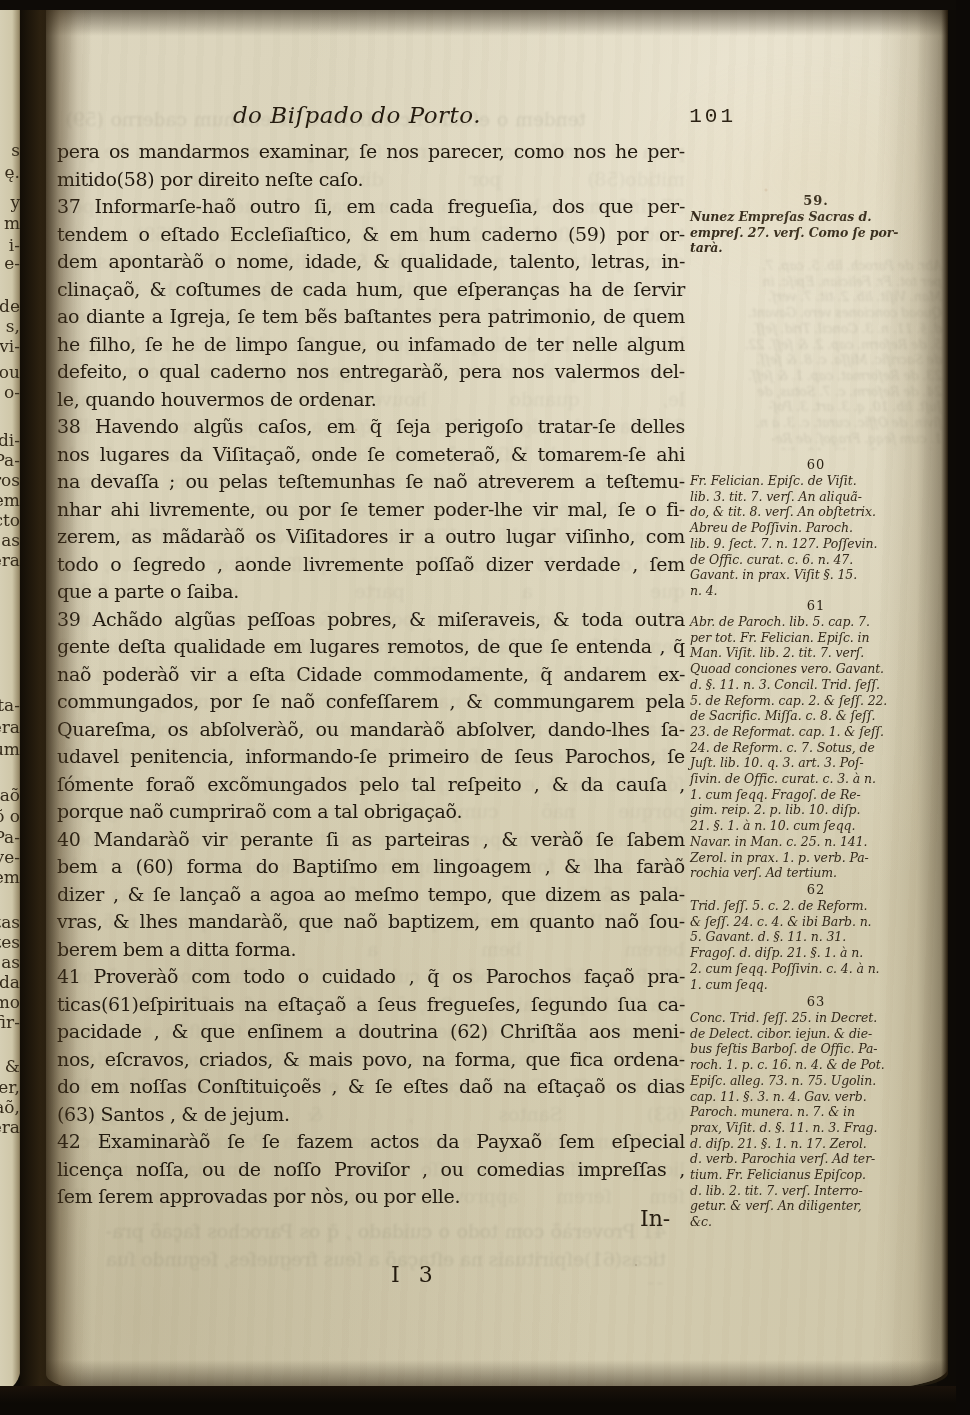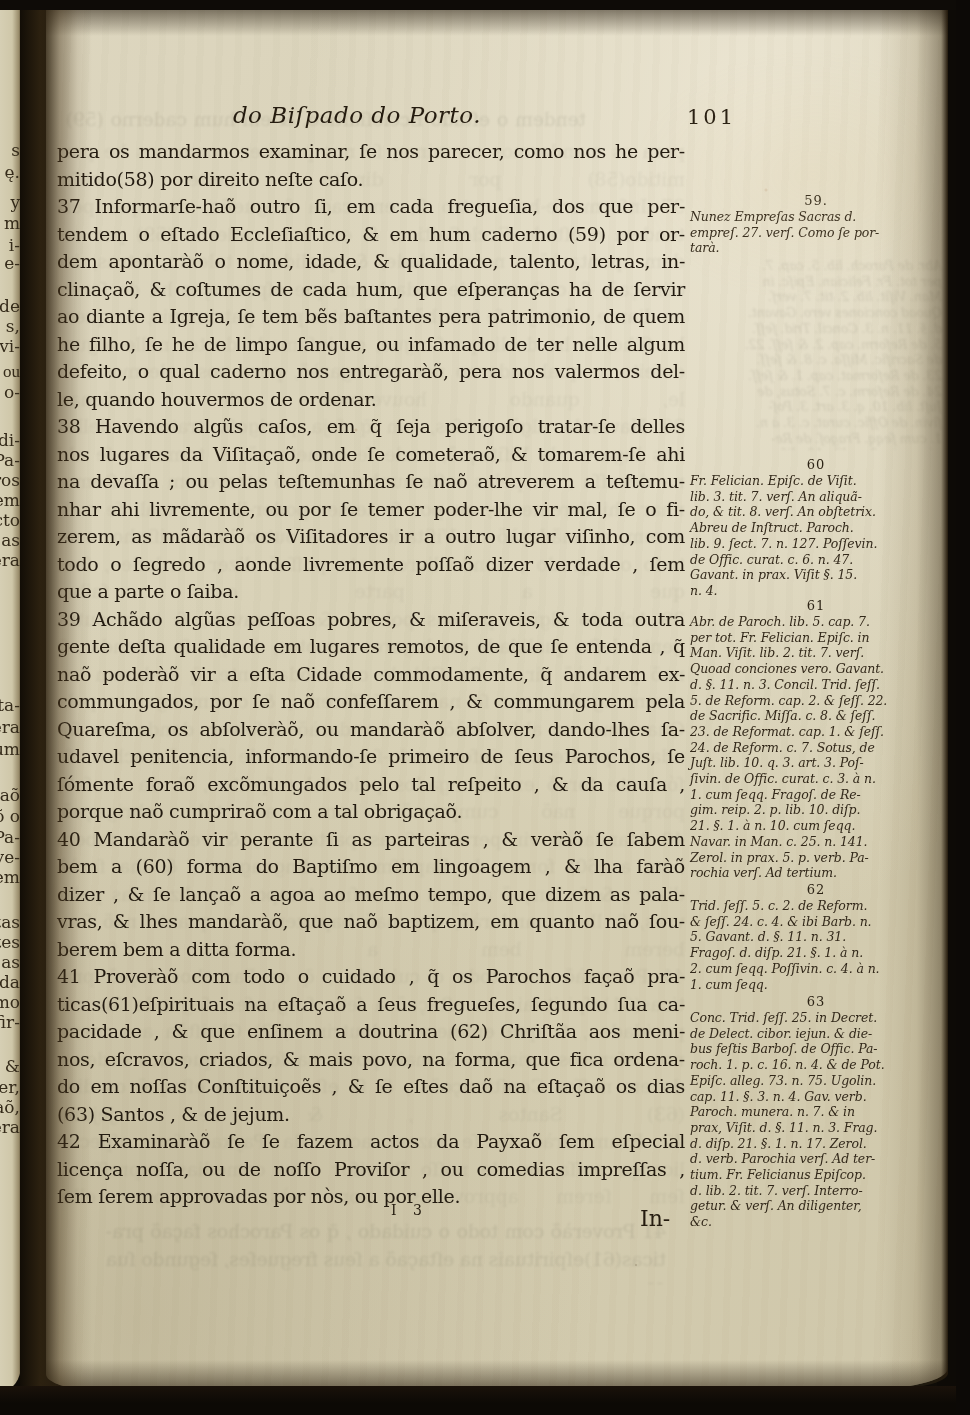--- a/index.html
+++ b/index.html
@@ -39,36 +39,36 @@
   .top-shade{position:absolute;left:0;top:0;width:100%;height:26px;pointer-events:none;
     background:linear-gradient(to bottom,rgba(30,20,8,.5),rgba(0,0,0,0));}
   .bottom-shade{position:absolute;left:0;bottom:0;width:100%;height:30px;pointer-events:none;
     background:linear-gradient(to top,rgba(35,24,10,.55),rgba(0,0,0,0));
     border-bottom-left-radius:50px 16px;border-bottom-right-radius:90px 22px;}
 
   
   .running-title{position:absolute;left:11px;top:92px;width:600px;text-align:center;
     font-style:italic;font-size:23px;color:#241b0f;letter-spacing:.5px;}
   .page-number{position:absolute;left:590px;top:95px;width:100px;text-align:right;
-    font-size:21px;color:#241b0f;letter-spacing:3px;}
+    font-size:21px;color:#241b0f;letter-spacing:3px;font-family:Liberation Mono, monospace;}
 
   
   .main-text{position:absolute;left:11px;top:128px;width:628px;color:#221a10;}
   .tl{font-size:19px;line-height:27.5px;letter-spacing:-.3px;
       text-align:justify;text-align-last:justify;}
   .tl.end{text-align-last:left;}
 
   
   .margin-notes{position:absolute;left:644px;top:0;width:252px;color:#32281a;}
   .note{position:absolute;left:0;width:252px;}
   .nlabel{text-align:center;font-size:13px;line-height:16px;letter-spacing:1px;color:#2c2315;}
   .nline{font-style:italic;font-size:12.5px;line-height:15.7px;white-space:nowrap;letter-spacing:-.1px;}
 
   
-  .signature{position:absolute;left:345px;top:1192px;font-size:14px;letter-spacing:6px;color:#241b0f;}
+  .signature{position:absolute;left:345px;top:1252px;font-size:22px;letter-spacing:6px;color:#241b0f;}
   .catchword{position:absolute;left:594px;top:1196px;font-size:22px;color:#241b0f;}
 
   
   .ghost{position:absolute;pointer-events:none;transform:scaleX(-1);filter:blur(1.1px);
          opacity:.07;color:#4a4a38;}
   .ghost .tl{text-align-last:justify;}
   .ghost-notes{position:absolute;left:644px;top:248px;width:252px;height:192px;overflow:hidden;
     transform:scaleX(-1);filter:blur(.8px);opacity:.14;color:#555040;pointer-events:none;}
   .ghost-bottom{position:absolute;left:60px;top:1208px;width:560px;overflow:hidden;height:66px;
     transform:scaleX(-1);filter:blur(1.2px);opacity:.13;color:#50503c;pointer-events:none;}
@@ -89,21 +89,21 @@
   <div class="facing-strip">
       <div class="frag" style="top: 130px;">s</div>
       <div class="frag" style="top: 152px;">ę.</div>
       <div class="frag" style="top: 182px;">y</div>
       <div class="frag" style="top: 203px;">m</div>
       <div class="frag" style="top: 225px;">i-</div>
       <div class="frag" style="top: 243px;">e-</div>
       <div class="frag" style="top: 286px;">de</div>
       <div class="frag" style="top: 306px;">s,</div>
       <div class="frag" style="top: 326px;">vi-</div>
-      <div class="frag" style="top: 352px; font-family: Liberation Serif, serif;">ou</div>
+      <div class="frag" style="top: 352px;">ou</div>
       <div class="frag" style="top: 372px;">o-</div>
       <div class="frag" style="top: 420px;">di-</div>
       <div class="frag" style="top: 440px;">Pa-</div>
       <div class="frag" style="top: 460px;">ros</div>
       <div class="frag" style="top: 480px;">em</div>
       <div class="frag" style="top: 500px;">cto</div>
       <div class="frag" style="top: 520px;">õ as</div>
       <div class="frag" style="top: 540px;">era</div>
       <div class="frag" style="top: 685px;">ita-</div>
       <div class="frag" style="top: 707px;">era</div>
@@ -232,32 +232,32 @@
         <div class="tl">pacidade , &amp; que enſinem a doutrina (62) Chriſtãa aos meni-</div>
         <div class="tl">nos, eſcravos, criados, &amp; mais povo, na forma, que fica ordena-</div>
         <div class="tl">do em noſſas Conſtituiçoẽs , &amp; ſe eſtes daõ na eſtaçaõ os dias</div>
         <div class="tl end">(63) Santos , &amp; de jejum.</div>
         <div class="tl">42   Examinaràõ ſe ſe fazem actos da Payxaõ ſem eſpecial</div>
         <div class="tl">licença noſſa, ou de noſſo Proviſor , ou comedias impreſſas ,</div>
         <div class="tl end">ſem ſerem approvadas por nòs, ou por elle.</div>
       </div>
 
     <div class="margin-notes">
-        <div class="note" style="top: 183px;">
+        <div class="note" style="top: 183px; font-weight: bold;">
           <div class="nlabel">59.</div>
           <div class="nline">Nunez Empreſas Sacras d.</div>
           <div class="nline">empreſ. 27. verſ. Como ſe por-</div>
           <div class="nline">tarà.</div>
         </div>
         <div class="note" style="top: 447px;">
           <div class="nlabel">60</div>
           <div class="nline">Fr. Felician. Epiſc. de Viſit.</div>
           <div class="nline">lib. 3. tit. 7. verſ. An aliquã-</div>
           <div class="nline">do, &amp; tit. 8. verſ. An obſtetrix.</div>
-          <div class="nline">Abreu de Inſtruct. Paroch.</div>
+          <div class="nline">Abreu de Poſſivin. Paroch.</div>
           <div class="nline">lib. 9. ſect. 7. n. 127. Poſſevin.</div>
           <div class="nline">de Offic. curat. c. 6. n. 47.</div>
           <div class="nline">Gavant. in prax. Viſit §. 15.</div>
           <div class="nline">n. 4.</div>
         </div>
         <div class="note" style="top: 588px;">
           <div class="nlabel">61</div>
           <div class="nline">Abr. de Paroch. lib. 5. cap. 7.</div>
           <div class="nline">per tot. Fr. Felician. Epiſc. in</div>
           <div class="nline">Man. Viſit. lib. 2. tit. 7. verſ.</div>
@@ -266,21 +266,21 @@
           <div class="nline">5. de Reform. cap. 2. &amp; ſeſſ. 22.</div>
           <div class="nline">de Sacrific. Miſſa. c. 8. &amp; ſeſſ.</div>
           <div class="nline">23. de Reformat. cap. 1. &amp; ſeſſ.</div>
           <div class="nline">24. de Reform. c. 7. Sotus, de</div>
           <div class="nline">Juſt. lib. 10. q. 3. art. 3. Poſ-</div>
           <div class="nline">ſivin. de Offic. curat. c. 3. à n.</div>
           <div class="nline">1. cum ſeqq. Fragoſ. de Re-</div>
           <div class="nline">gim. reip. 2. p. lib. 10. diſp.</div>
           <div class="nline">21. §. 1. à n. 10. cum ſeqq.</div>
           <div class="nline">Navar. in Man. c. 25. n. 141.</div>
-          <div class="nline">Zerol. in prax. 5. p. verb. Pa-</div>
+          <div class="nline">Zerol. in prax. 1. p. verb. Pa-</div>
           <div class="nline">rochia verſ. Ad tertium.</div>
         </div>
         <div class="note" style="top: 872px;">
           <div class="nlabel">62</div>
           <div class="nline">Trid. ſeſſ. 5. c. 2. de Reform.</div>
           <div class="nline">&amp; ſeſſ. 24. c. 4. &amp; ibi Barb. n.</div>
           <div class="nline">5. Gavant. d. §. 11. n. 31.</div>
           <div class="nline">Fragoſ. d. diſp. 21. §. 1. à n.</div>
           <div class="nline">2. cum ſeqq. Poſſivin. c. 4. à n.</div>
           <div class="nline">1. cum ſeqq.</div>

